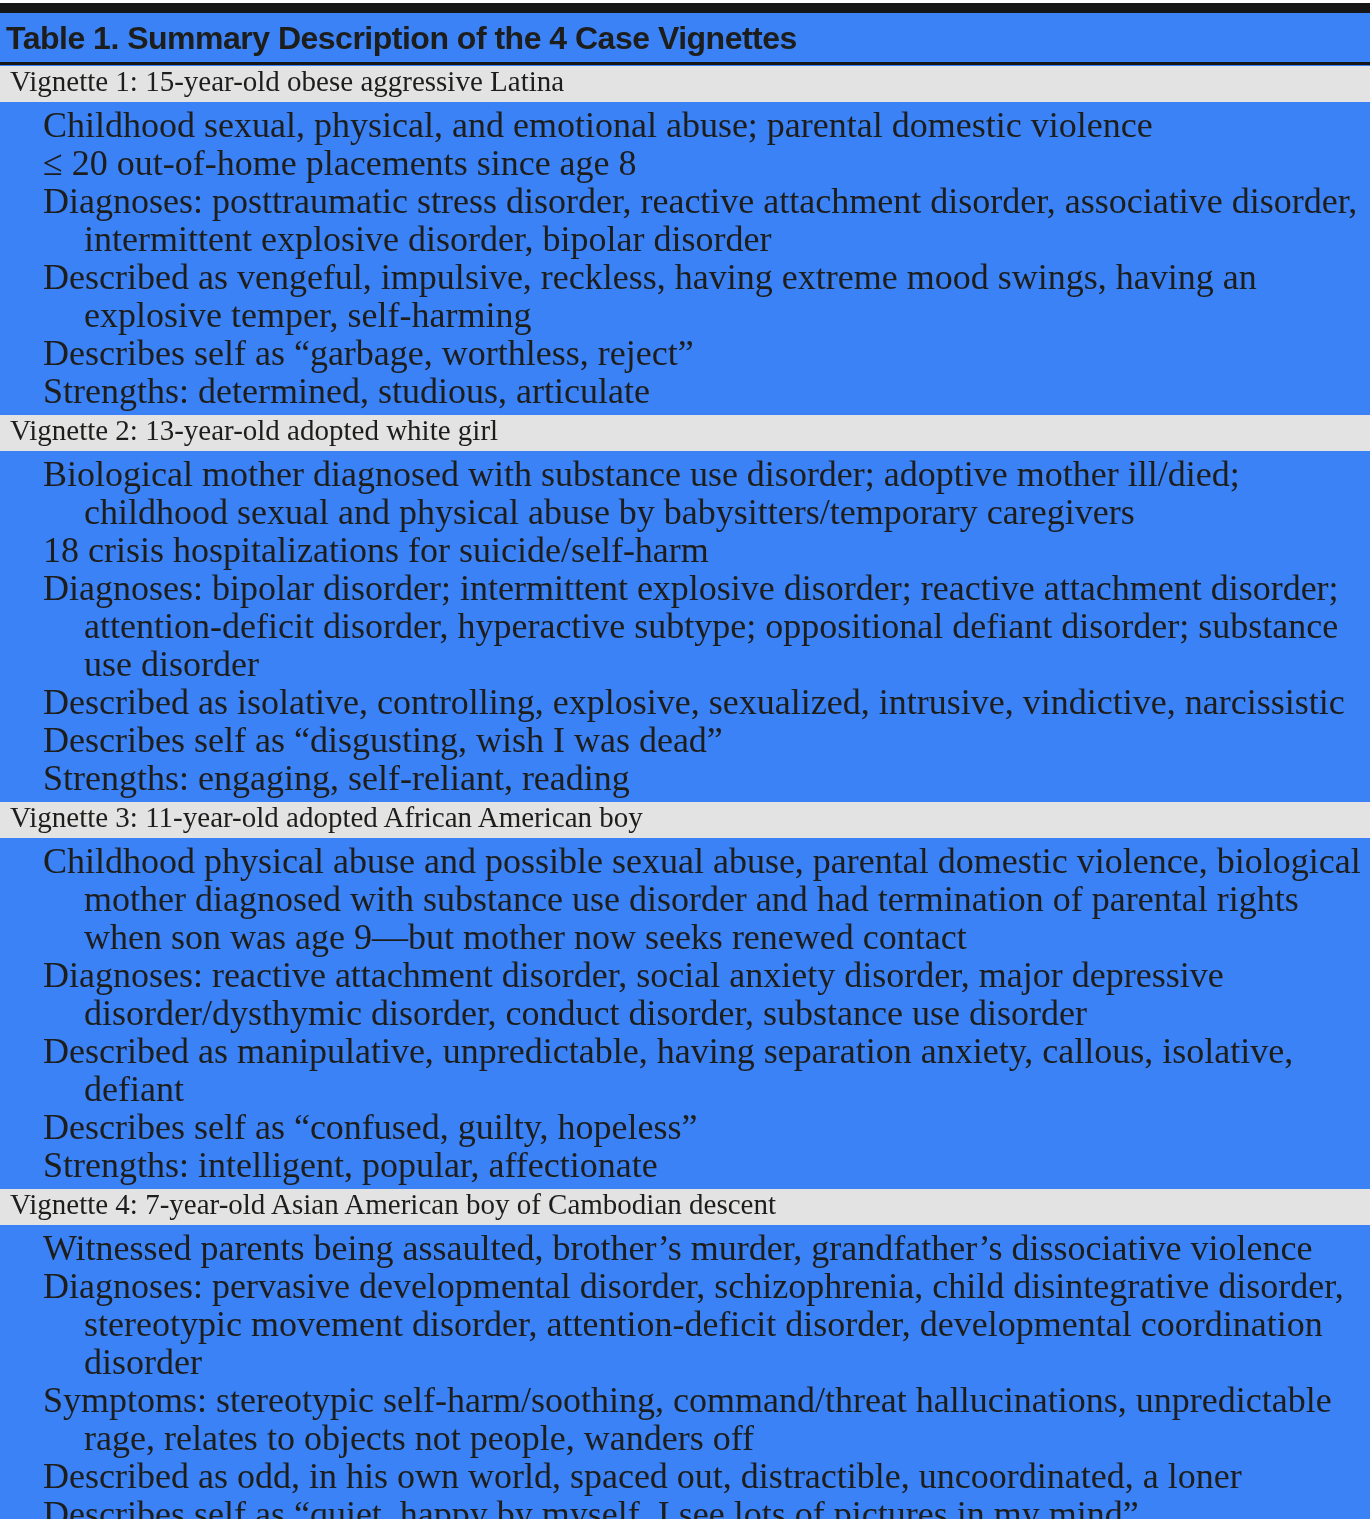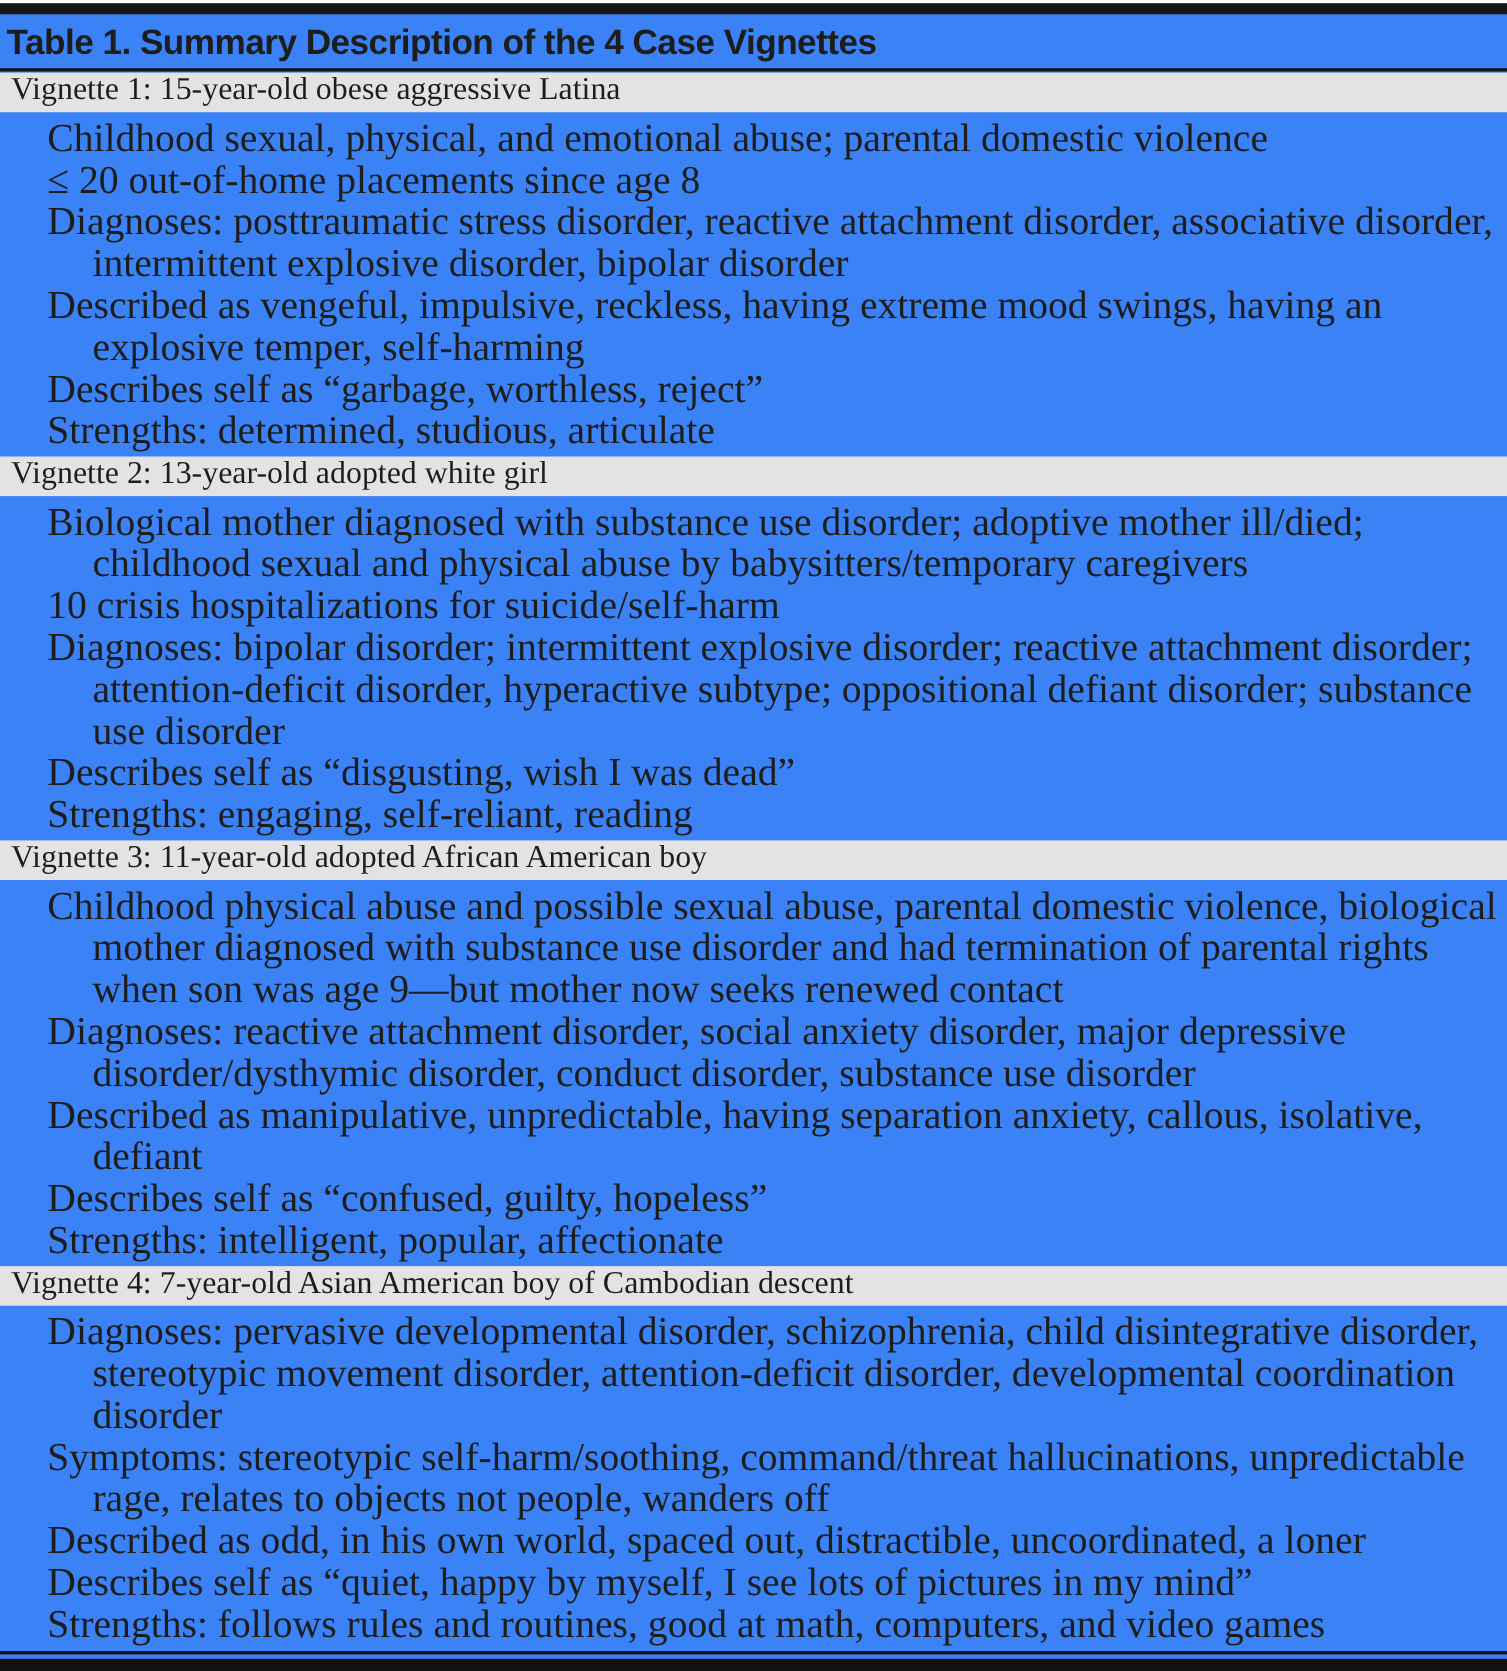--- a/index.html
+++ b/index.html
@@ -83,41 +83,43 @@
       <p class="vig-item">Described as vengeful, impulsive, reckless, having extreme mood swings, having an explosive temper, self-harming</p>
       <p class="vig-item">Describes self as “garbage, worthless, reject”</p>
       <p class="vig-item">Strengths: determined, studious, articulate</p>
     </div>
   </section>
 
   <section>
     <div class="vig-header">Vignette 2: 13-year-old adopted white girl</div>
     <div class="vig-body">
       <p class="vig-item">Biological mother diagnosed with substance use disorder; adoptive mother ill/died; childhood sexual and physical abuse by babysitters/temporary caregivers</p>
-      <p class="vig-item">10 crisis hospitalizations for suicide/self-harm</p>
+      <p class="vig-item">18 crisis hospitalizations for suicide/self-harm</p>
       <p class="vig-item">Diagnoses: bipolar disorder; intermittent explosive disorder; reactive attachment disorder; attention-deficit disorder, hyperactive subtype; oppositional defiant disorder; substance use disorder</p>
+      <p class="vig-item">Described as isolative, controlling, explosive, sexualized, intrusive, vindictive, narcissistic</p>
       <p class="vig-item">Describes self as “disgusting, wish I was dead”</p>
       <p class="vig-item">Strengths: engaging, self-reliant, reading</p>
     </div>
   </section>
 
   <section>
     <div class="vig-header">Vignette 3: 11-year-old adopted African American boy</div>
     <div class="vig-body">
       <p class="vig-item">Childhood physical abuse and possible sexual abuse, parental domestic violence, biological mother diagnosed with substance use disorder and had termination of parental rights when son was age 9—but mother now seeks renewed contact</p>
       <p class="vig-item">Diagnoses: reactive attachment disorder, social anxiety disorder, major depressive disorder/dysthymic disorder, conduct disorder, substance use disorder</p>
       <p class="vig-item">Described as manipulative, unpredictable, having separation anxiety, callous, isolative, defiant</p>
       <p class="vig-item">Describes self as “confused, guilty, hopeless”</p>
       <p class="vig-item">Strengths: intelligent, popular, affectionate</p>
     </div>
   </section>
 
   <section>
     <div class="vig-header">Vignette 4: 7-year-old Asian American boy of Cambodian descent</div>
     <div class="vig-body">
+      <p class="vig-item">Witnessed parents being assaulted, brother’s murder, grandfather’s dissociative violence</p>
       <p class="vig-item">Diagnoses: pervasive developmental disorder, schizophrenia, child disintegrative disorder, stereotypic movement disorder, attention-deficit disorder, developmental coordination disorder</p>
       <p class="vig-item">Symptoms: stereotypic self-harm/soothing, command/threat hallucinations, unpredictable rage, relates to objects not people, wanders off</p>
       <p class="vig-item">Described as odd, in his own world, spaced out, distractible, uncoordinated, a loner</p>
       <p class="vig-item">Describes self as “quiet, happy by myself, I see lots of pictures in my mind”</p>
       <p class="vig-item">Strengths: follows rules and routines, good at math, computers, and video games</p>
     </div>
   </section>
 
   <div class="rule-thin-bottom"></div>
   <div class="rule-thick-bottom"></div>

